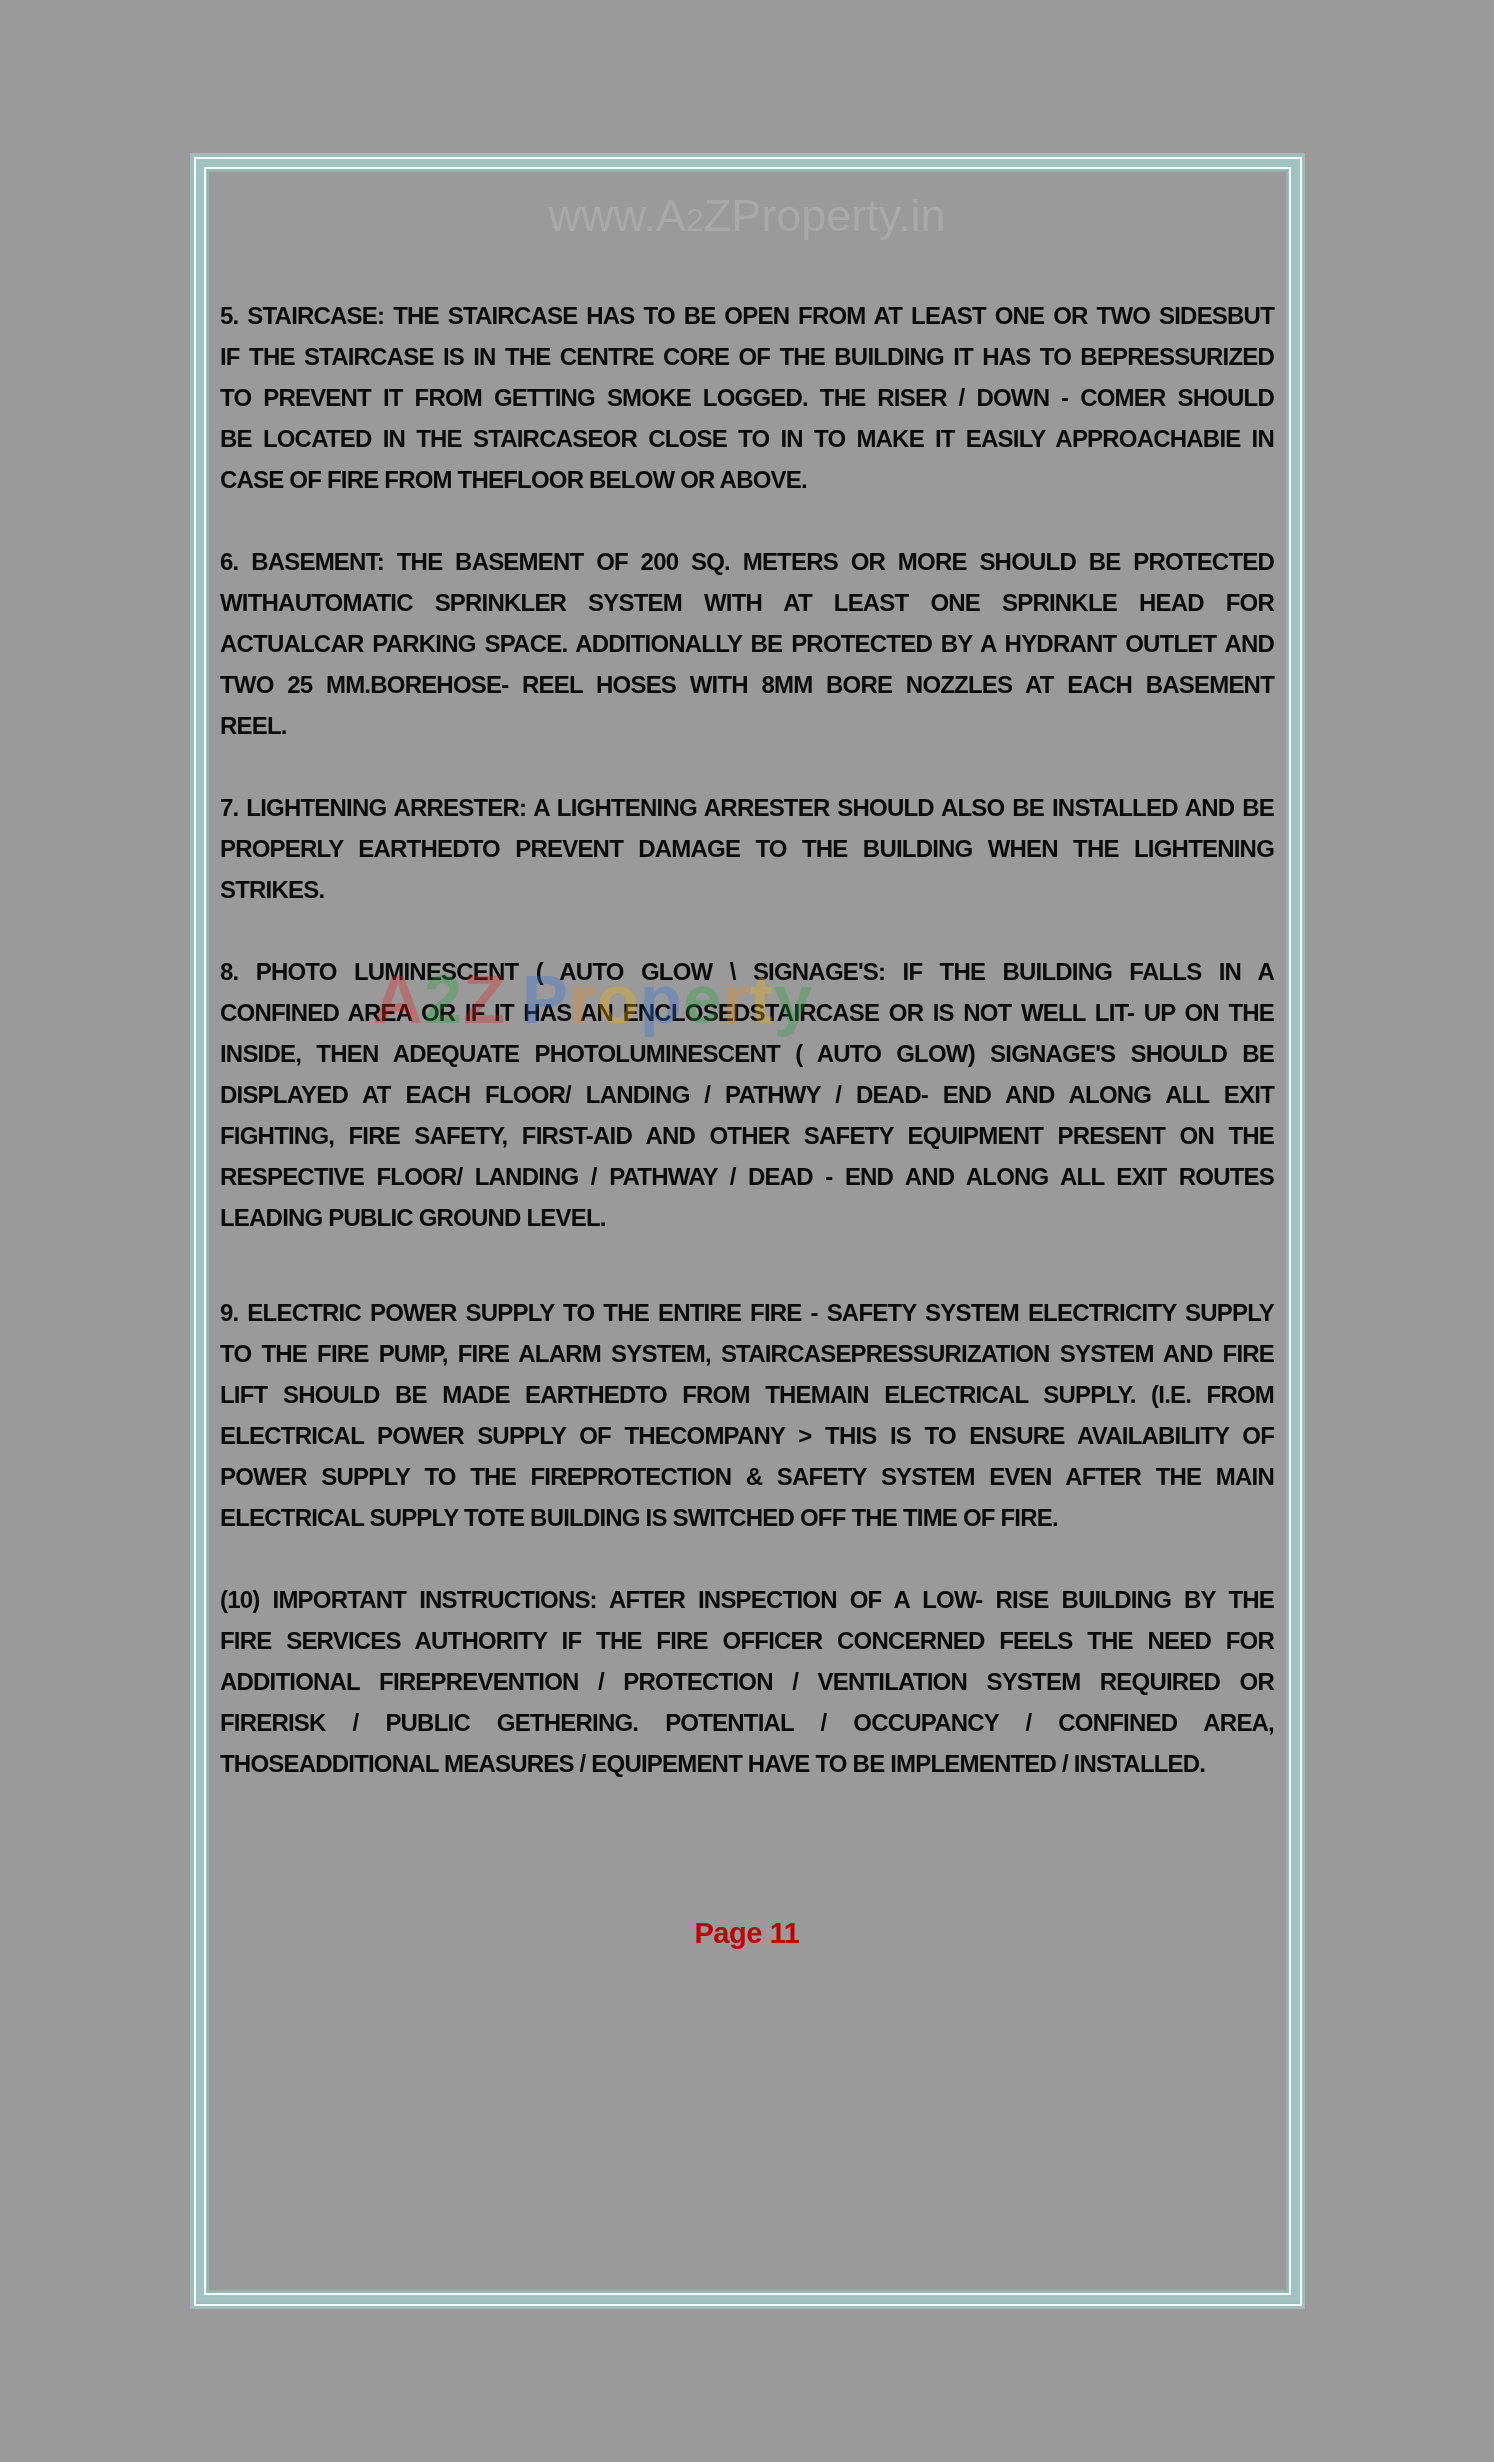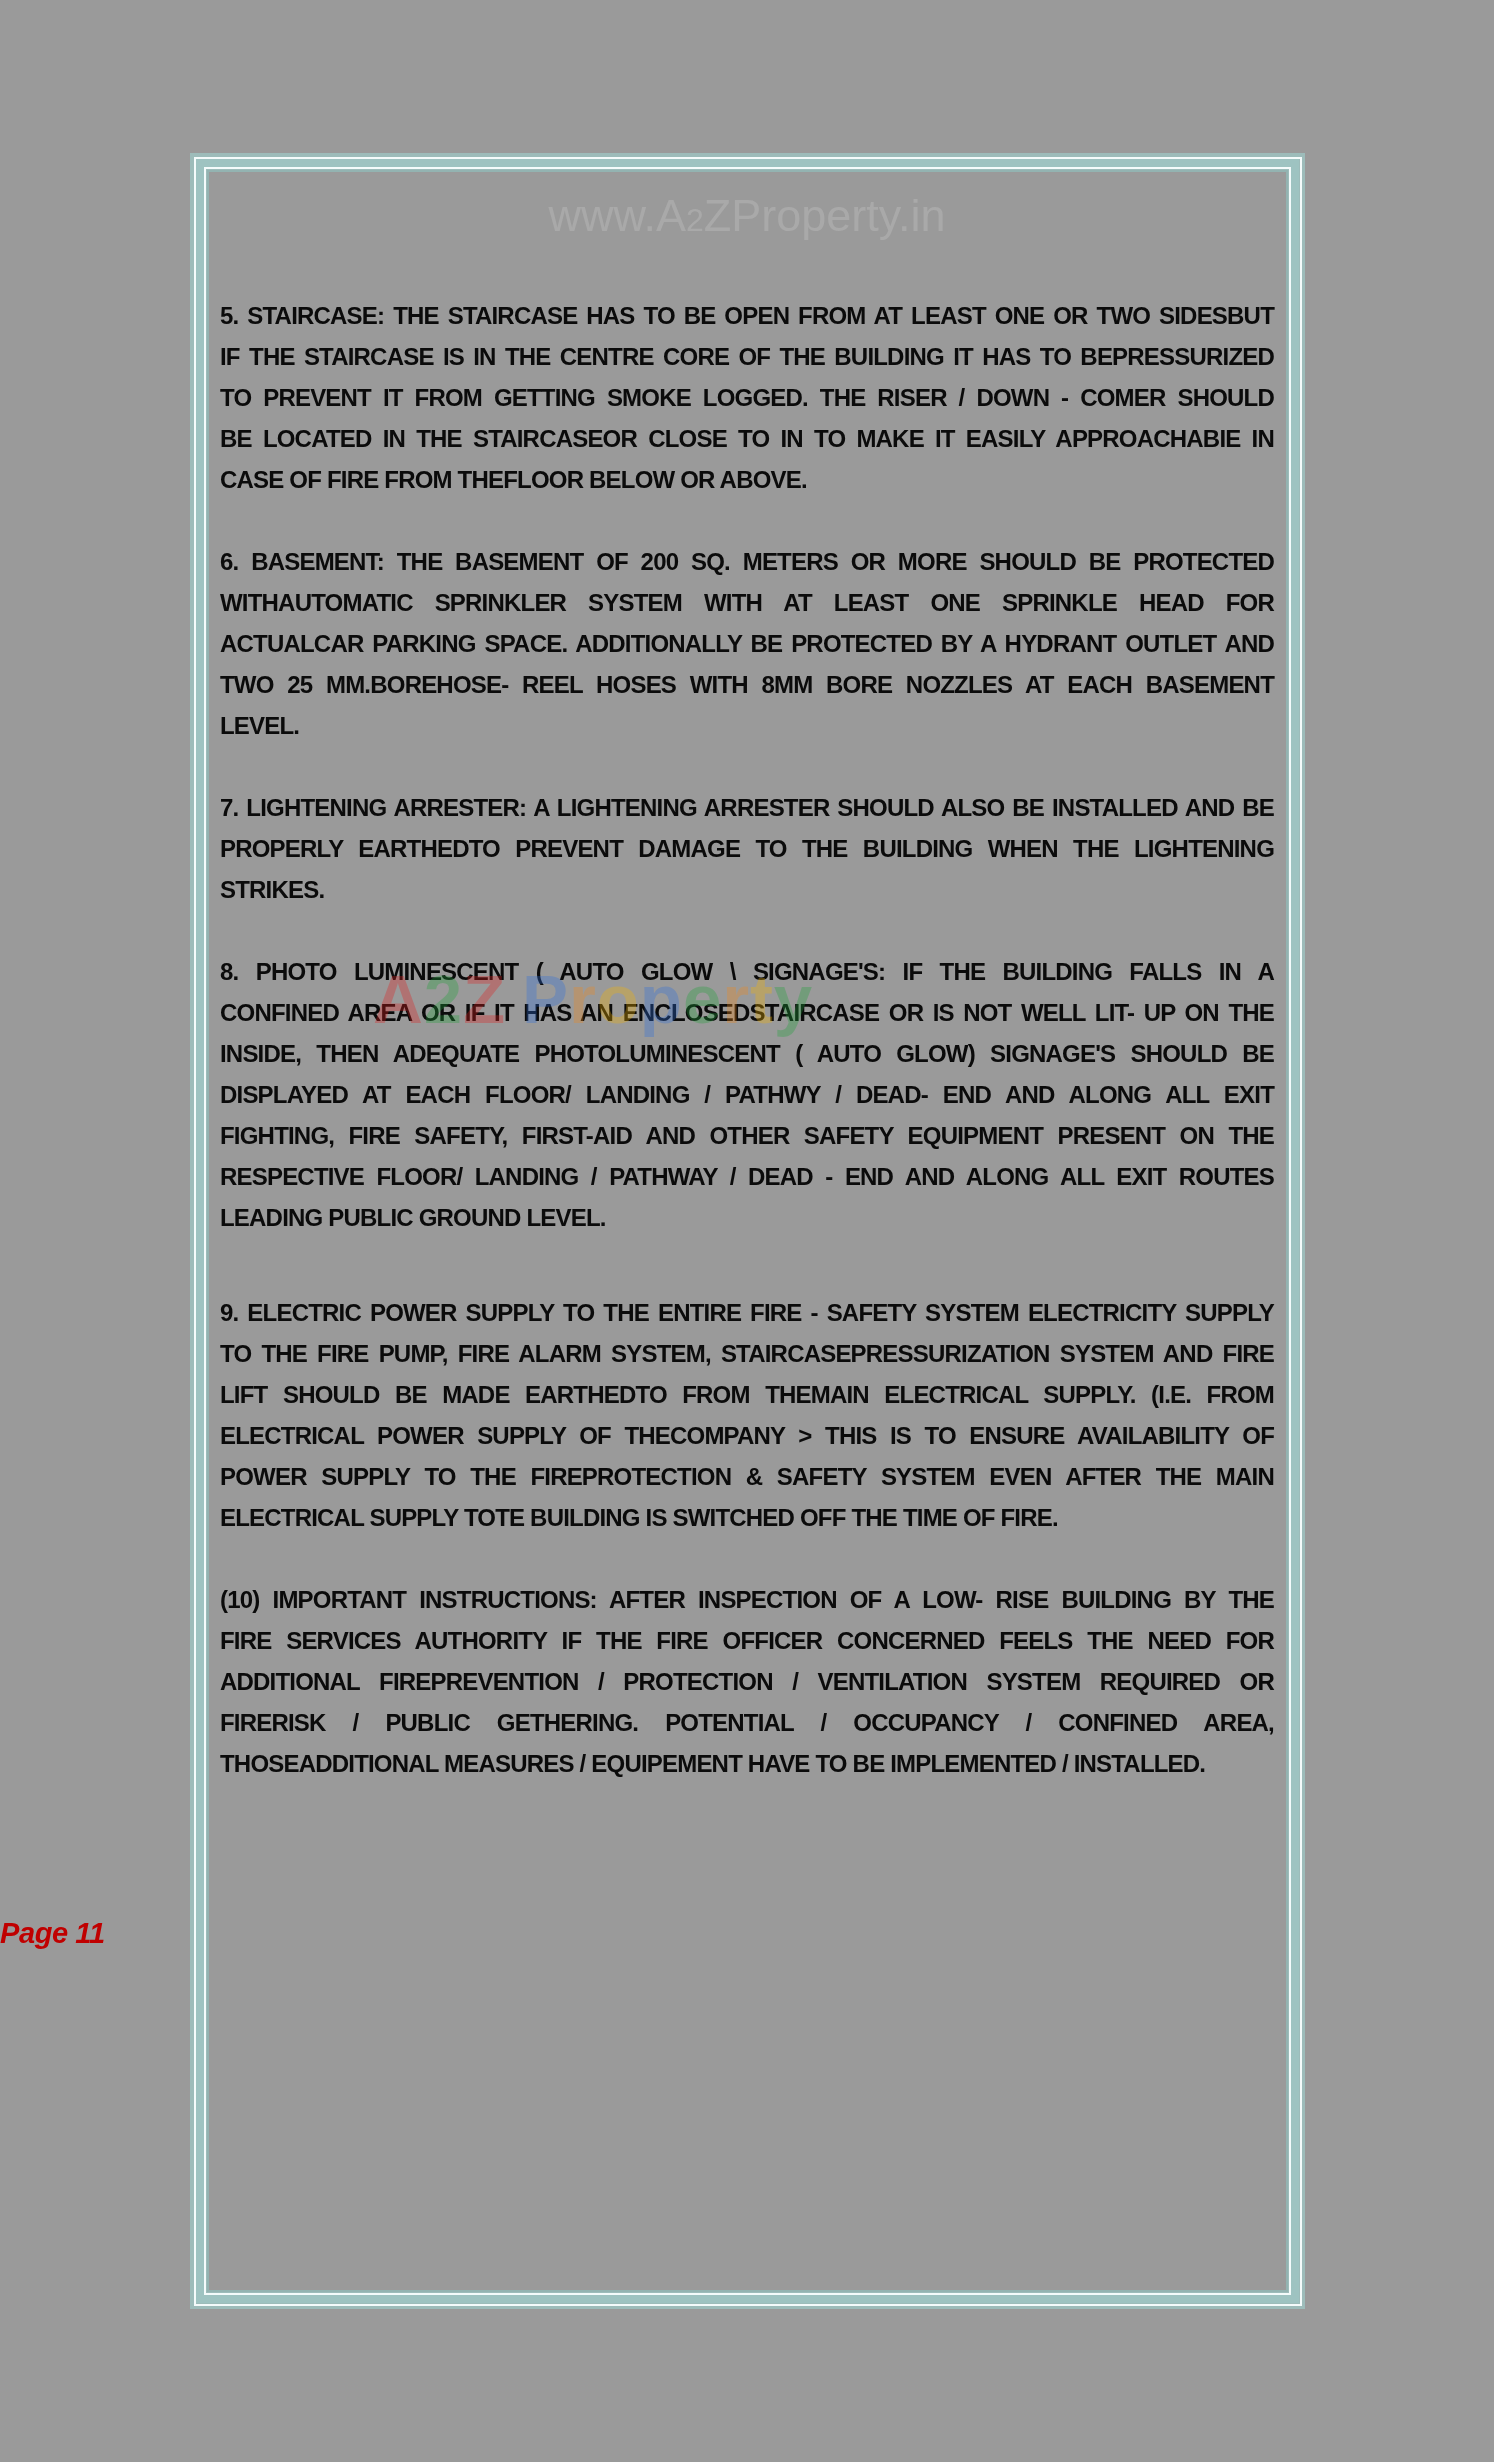--- a/index.html
+++ b/index.html
@@ -91,27 +91,26 @@
     white-space: nowrap;
   }
   .line.last {
     text-align-last: left;
   }
   .page-number {
     position: absolute;
     left: 0;
     width: 1494px;
     top: 1917px;
-    text-align: left;
+    text-align: center;
     font-family: "Liberation Sans", sans-serif;
     font-weight: bold;
     font-size: 29px;
     color: #c00000;
     letter-spacing: -0.4px;
-    font-style: italic;
   }
   .logo-watermark {
     position: absolute;
     left: 373px;
     top: 927px;
     font-family: "Liberation Sans", "DejaVu Sans", sans-serif;
     font-weight: bold;
     font-size: 69px;
     letter-spacing: 0.9px;
     opacity: 0.32;
@@ -141,21 +140,21 @@
     <span class="line">TO PREVENT IT FROM GETTING SMOKE LOGGED. THE RISER / DOWN - COMER SHOULD</span>
     <span class="line">BE LOCATED IN THE STAIRCASEOR CLOSE TO IN TO MAKE IT EASILY APPROACHABIE IN</span>
     <span class="line last">CASE OF FIRE FROM THEFLOOR BELOW OR ABOVE.</span>
   </div>
 
   <div class="para">
     <span class="line">6. BASEMENT: THE BASEMENT OF 200 SQ. METERS OR MORE SHOULD BE PROTECTED</span>
     <span class="line">WITHAUTOMATIC SPRINKLER SYSTEM WITH AT LEAST ONE SPRINKLE HEAD FOR</span>
     <span class="line">ACTUALCAR PARKING SPACE. ADDITIONALLY BE PROTECTED BY A HYDRANT OUTLET AND</span>
     <span class="line">TWO 25 MM.BOREHOSE- REEL HOSES WITH 8MM BORE NOZZLES AT EACH BASEMENT</span>
-    <span class="line last">LEVEL.</span>
+    <span class="line last">REEL.</span>
   </div>
 
   <div class="para">
     <span class="line">7. LIGHTENING ARRESTER: A LIGHTENING ARRESTER SHOULD ALSO BE INSTALLED AND BE</span>
     <span class="line">PROPERLY EARTHEDTO PREVENT DAMAGE TO THE BUILDING WHEN THE LIGHTENING</span>
     <span class="line last">STRIKES.</span>
   </div>
 
   <div class="para extra-gap">
     <span class="line">8. PHOTO LUMINESCENT ( AUTO GLOW \ SIGNAGE'S: IF THE BUILDING FALLS IN A</span>

